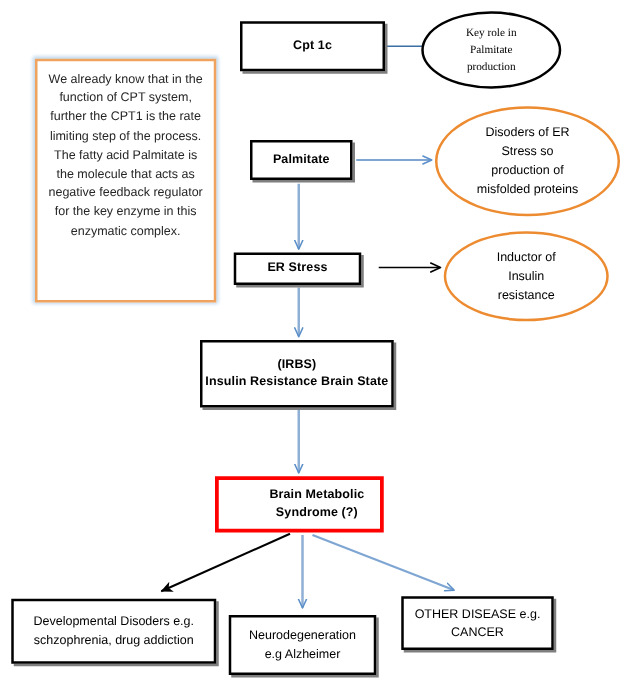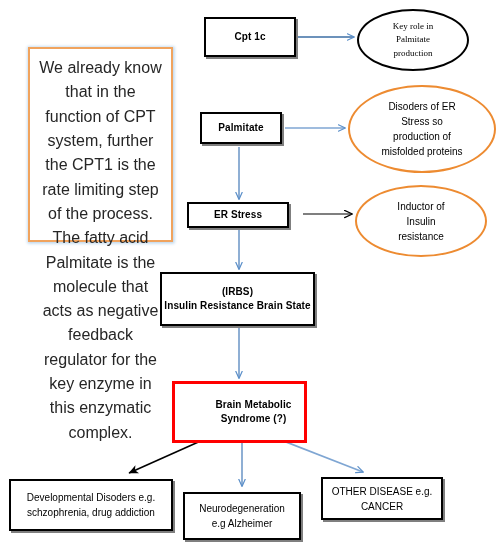--- a/index.html
+++ b/index.html
@@ -72,21 +72,21 @@
     border-radius: 50%;
   }
   .callout {
     position: absolute;
     box-sizing: border-box;
     border: 2px solid #F0A35E;
     background: #ffffff;
     box-shadow: 0 0 3px 1.5px #b9d3ea;
     padding: 7px 8px;
     text-align: center;
-    font-size: 16px;
+    font-size: 10px;
     line-height: 1.52;
     color: #262626;
   }
   .node span, .callout span { display: block; width: 100%; }
 </style>
 </head>
 <body>
 
 <div id="canvas">
 
@@ -137,25 +137,25 @@
 
     <g>
       <line x1="250" y1="428" x2="363" y2="472" stroke="#7FA6D3" stroke-width="1.8" marker-end="url(#ah-blue)"></line>
     </g>
   </svg>
 
   <div class="callout" style="left:28px; top:47px; width:145px; height:195px;">
     <span>We already know that in the function of CPT system, further the CPT1 is the rate limiting step of the process. The fatty acid Palmitate is the molecule that acts as negative feedback regulator for the key enzyme in this enzymatic complex.</span>
   </div>
 
-  <div class="node box box-shadow" style="left:204px; top:17px; width:92px; height:40px;justify-content:flex-end;">
+  <div class="node box box-shadow" style="left:192px; top:17px; width:116px; height:40px;justify-content:flex-end;">
     <span class="label-bold">Cpt 1c</span>
   </div>
 
-  <div class="node ellipse-black" style="left:357px; top:9px; width:112px; height:62px;">
+  <div class="node ellipse-black" style="left:337px; top:9px; width:112px; height:62px;">
     <div style="width:100%;">
       <span class="label-serif">Key role in</span>
       <span class="label-serif">Palmitate</span>
       <span class="label-serif">production</span>
     </div>
   </div>
 
   <div class="node box box-shadow" style="left:200px; top:112px; width:82px; height:32px;">
     <span class="label-bold">Palmitate</span>
   </div>
@@ -181,21 +181,21 @@
     </div>
   </div>
 
   <div class="node box box-shadow" style="left:160px; top:272px; width:155px; height:54px;">
     <div style="width:100%;">
       <span class="label-bold">(IRBS)</span>
       <span class="label-bold">Insulin Resistance Brain State</span>
     </div>
   </div>
 
-  <div class="node box-red" style="left:172px; top:381px; width:135px; height:62px;padding-left:28px;">
+  <div class="node box-red" style="left:172px; top:381px; width:135px; height:45px;padding-left:28px;">
     <div style="width:100%;">
       <span class="label-bold">Brain Metabolic</span>
       <span class="label-bold">Syndrome (?)</span>
     </div>
   </div>
 
   <div class="node box box-shadow" style="left:9px; top:479px; width:164px; height:52px;">
     <div style="width:100%;">
       <span class="label-plain">Developmental Disoders e.g.</span>
       <span class="label-plain">schzophrenia, drug addiction</span>

